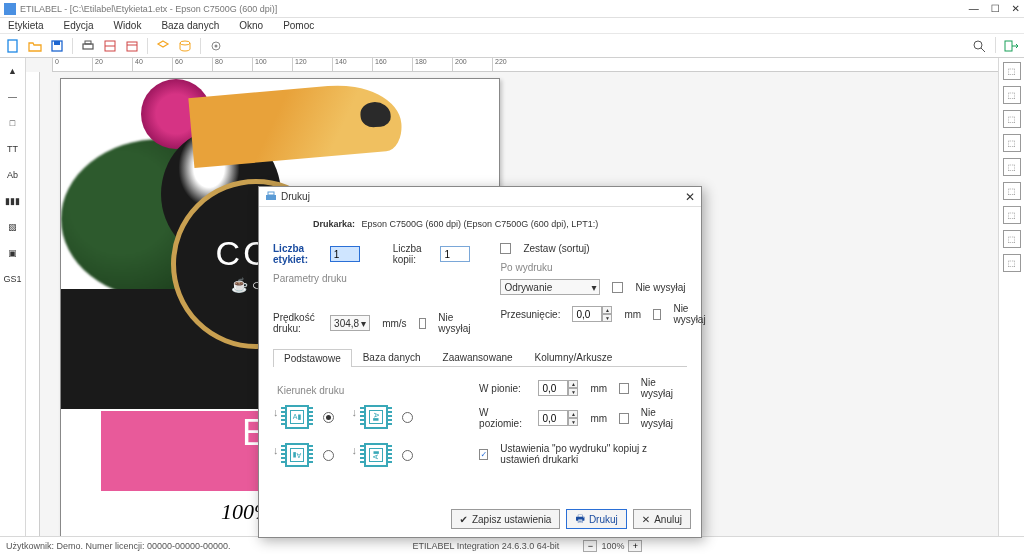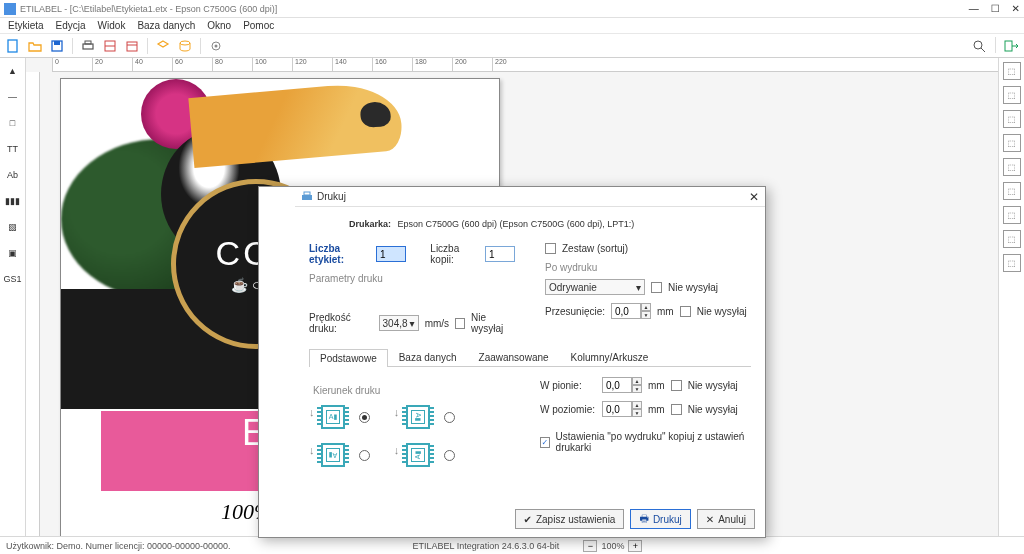--- a/index.html
+++ b/index.html
@@ -4,21 +4,21 @@
 <style>
 * { box-sizing: border-box; margin: 0; padding: 0; font-family: "Segoe UI", Tahoma, sans-serif; }
 html, body { width: 1024px; height: 554px; overflow: hidden; background: #f0f0f0; }
 
 
 .titlebar { height: 18px; background: #fff; display: flex; align-items: center; padding: 0 4px; font-size: 9px; color: #777; border-bottom: 1px solid #e0e0e0; }
 .titlebar .app-icon { width: 12px; height: 12px; background: #4a90e2; margin-right: 4px; }
 .titlebar .win-controls { margin-left: auto; display: flex; gap: 12px; color: #333; font-size: 10px; }
 
 
-.menubar { height: 16px; background: #fff; display: flex; align-items: center; padding-left: 8px; font-size: 10px; color: #333; gap: 12px; border-bottom: 1px solid #e8e8e8; text-align: right; }
+.menubar { height: 16px; background: #fff; display: flex; align-items: center; padding-left: 8px; font-size: 10px; color: #333; gap: 20px; border-bottom: 1px solid #e8e8e8; text-align: right; }
 .menubar span { cursor: default; }
 
 
 .toolbar { height: 24px; background: #fff; display: flex; align-items: center; padding: 0 4px; gap: 4px; border-bottom: 1px solid #d0d0d0; }
 .toolbar .tbtn { width: 18px; height: 18px; display: flex; align-items: center; justify-content: center; border-radius: 2px; }
 .toolbar .sep { width: 1px; height: 16px; background: #ddd; margin: 0 2px; }
 .toolbar .right { margin-left: auto; display: flex; gap: 4px; }
 
 
 .main { display: flex; height: 478px; background: #f5f5f5; }
@@ -48,30 +48,30 @@
 
 .right-tools { width: 26px; background: #fff; border-left: 1px solid #d8d8d8; display: flex; flex-direction: column; align-items: center; padding-top: 4px; gap: 6px; }
 .right-tools .rtool { width: 18px; height: 18px; border: 1px solid #999; font-size: 8px; display: flex; align-items: center; justify-content: center; color: #555; }
 
 
 .statusbar { height: 18px; background: #fff; border-top: 1px solid #d8d8d8; display: flex; align-items: center; font-size: 9px; color: #555; padding: 0 6px; gap: 12px; }
 .statusbar .zoom { margin-left: 12px; display: flex; align-items: center; gap: 4px; }
 .statusbar .zoom button { width: 14px; height: 12px; font-size: 9px; border: 1px solid #aaa; background: #f8f8f8; }
 
 
-.dialog { position: absolute; left: 258px; top: 186px; width: 508px; height: 352px; background: #fff; border: 1px solid #888; box-shadow: 3px 3px 12px rgba(0,0,0,.3); font-size: 10px; color: #333; padding-left: 36px; }
+.dialog { position: absolute; left: 258px; top: 186px; width: 444px; height: 352px; background: #fff; border: 1px solid #888; box-shadow: 3px 3px 12px rgba(0,0,0,.3); font-size: 10px; color: #333; }
 .dlg-title { height: 20px; background: #fff; border-bottom: 1px solid #e0e0e0; display: flex; align-items: center; padding: 0 6px; font-size: 10px; }
 .dlg-title .printer-icon { width: 12px; height: 12px; margin-right: 4px; }
 .dlg-close { margin-left: auto; font-size: 12px; color: #333; cursor: pointer; }
 
 .dlg-body { padding: 8px 14px; }
 .printer-line { font-size: 9px; margin: 4px 0 14px 40px; }
 .printer-line b { font-weight: 700; margin-right: 4px; }
 
-.row { display: flex; align-items: center; gap: 6px; margin-bottom: 8px; }
+.row { display: flex; align-items: center; gap: 12px; margin-bottom: 8px; }
 .lbl-bold { font-weight: 700; color: #1a4ca0; font-size: 10px; }
 .lbl { font-size: 10px; }
 .sect { font-size: 10px; color: #888; margin: 8px 0 6px 0; }
 
 input[type=text].num { width: 30px; height: 16px; border: 1px solid #7aa7d8; font-size: 10px; padding: 0 3px; }
 input[type=text].num.hl { border: 1px solid #2a6fd6; background: #cfe5ff; }
 .select { height: 16px; border: 1px solid #aaa; background: #f8f8f8; font-size: 10px; padding: 0 3px; display: flex; align-items: center; gap: 2px; }
 .chk { width: 11px; height: 11px; border: 1px solid #888; background: #fff; display: inline-flex; align-items: center; justify-content: center; font-size: 8px; color: #2a6fd6; }
 .chk.checked::after { content: "✓"; }
 .spin { display: flex; }

